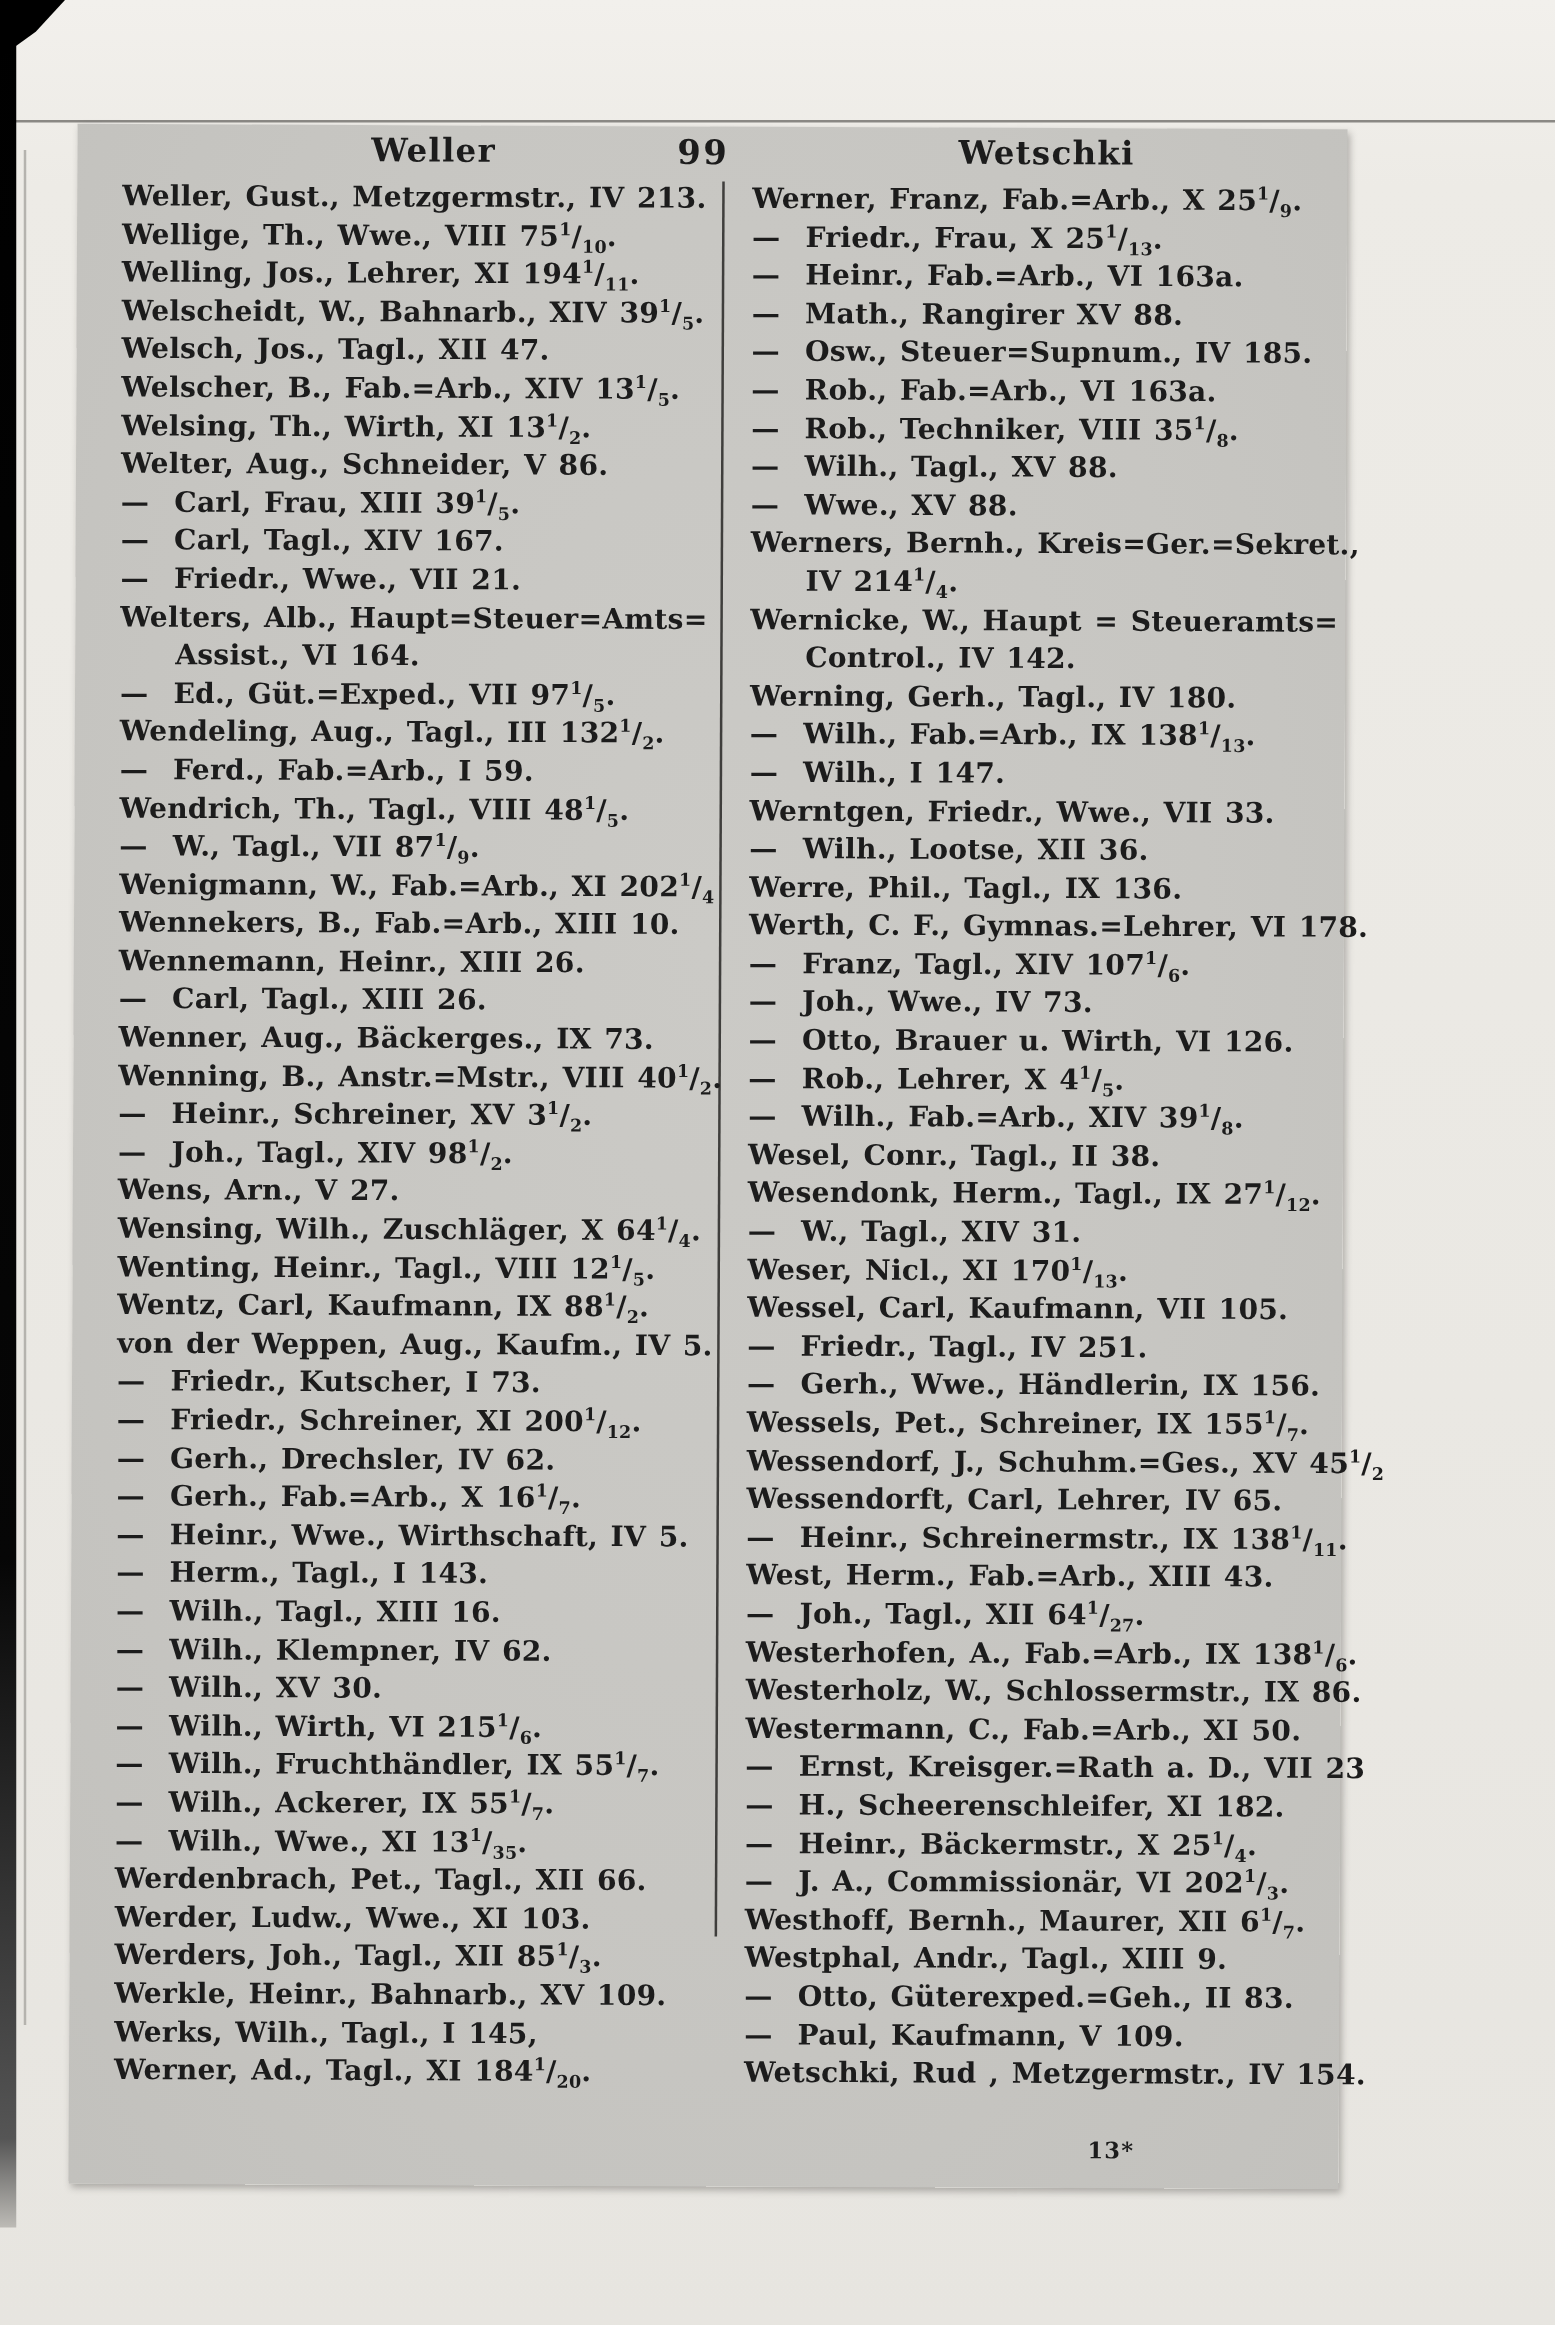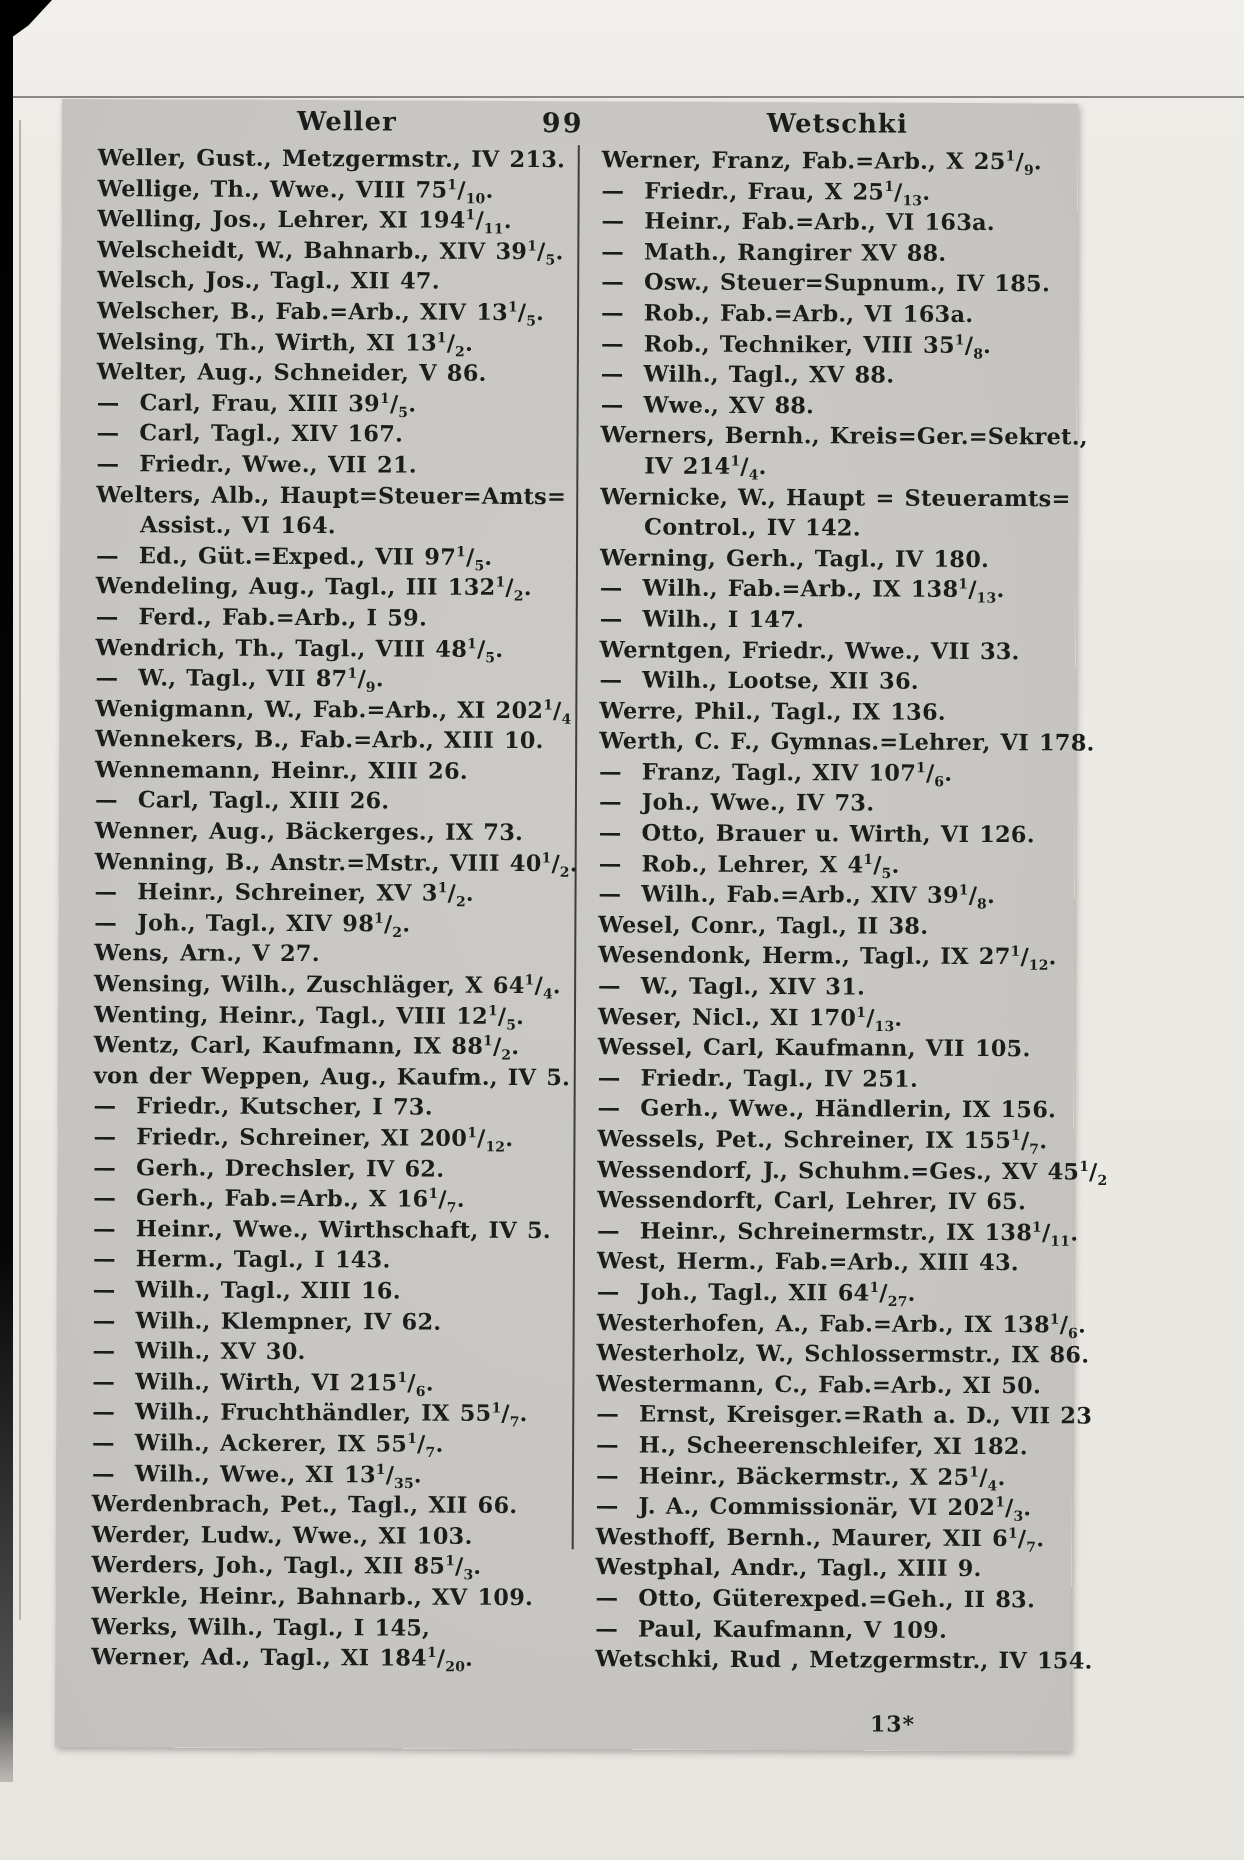--- a/index.html
+++ b/index.html
@@ -69,21 +69,21 @@
   #col-left{left:36px;}
   #col-right{left:540px;}
 
   .line{white-space:pre;overflow:visible;}
   .line.cont{padding-left:44px;}
   .line sup{font-size:62%;vertical-align:super;line-height:0;}
   .line sub{font-size:62%;vertical-align:sub;line-height:0;}
 
   #sig{
     position:absolute;left:815px;top:1608px;
-    font-size:22px;font-weight:bold;letter-spacing:1px;
+    font-size:18px;font-weight:bold;letter-spacing:1px;
   }
 </style>
 </head>
 <body>
 
 <div id="stage">
   <div id="margin-bg"></div>
   <div id="top-rule"></div>
   <div id="edge-left"></div>
   <div id="edge-left-line"></div>

